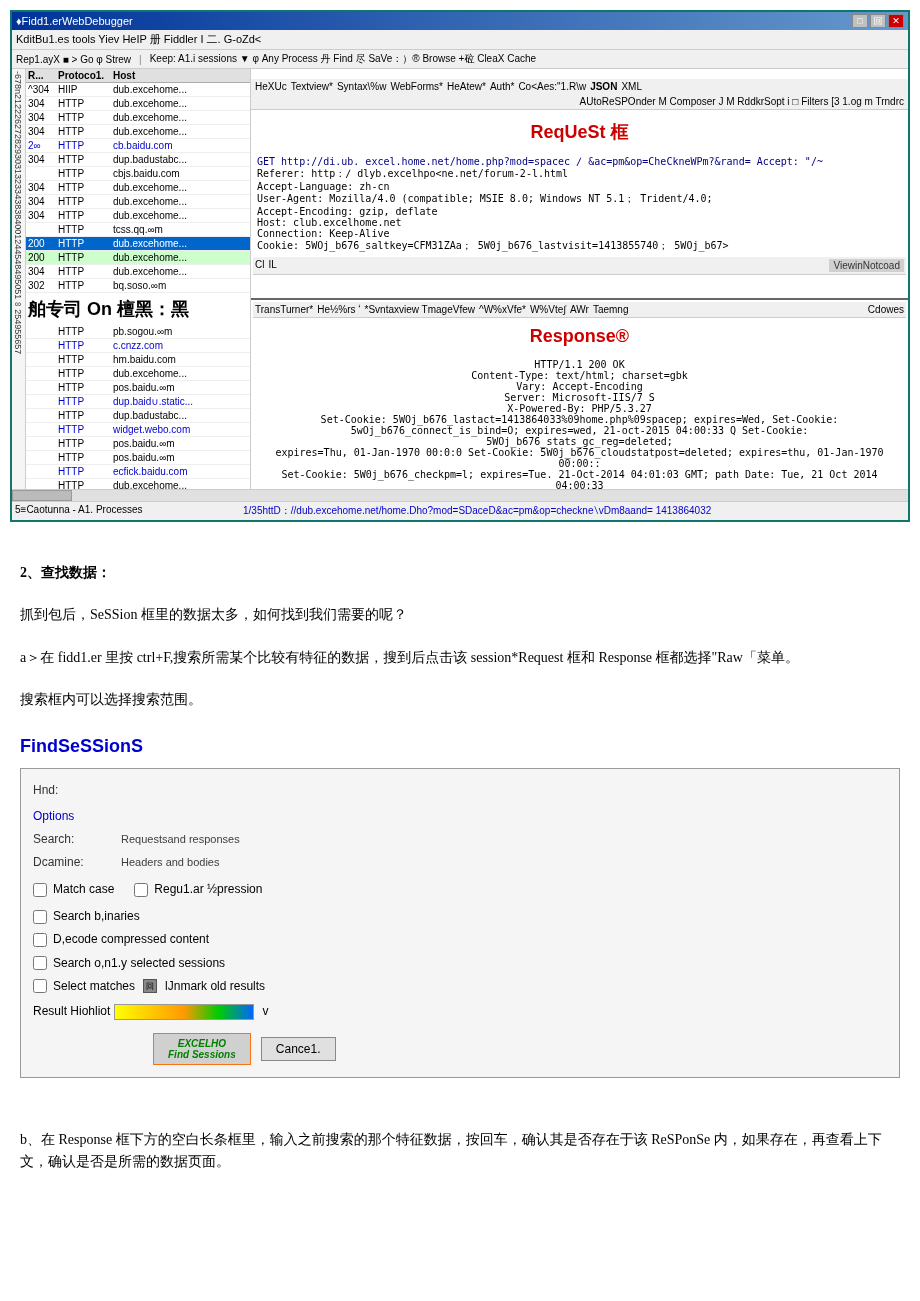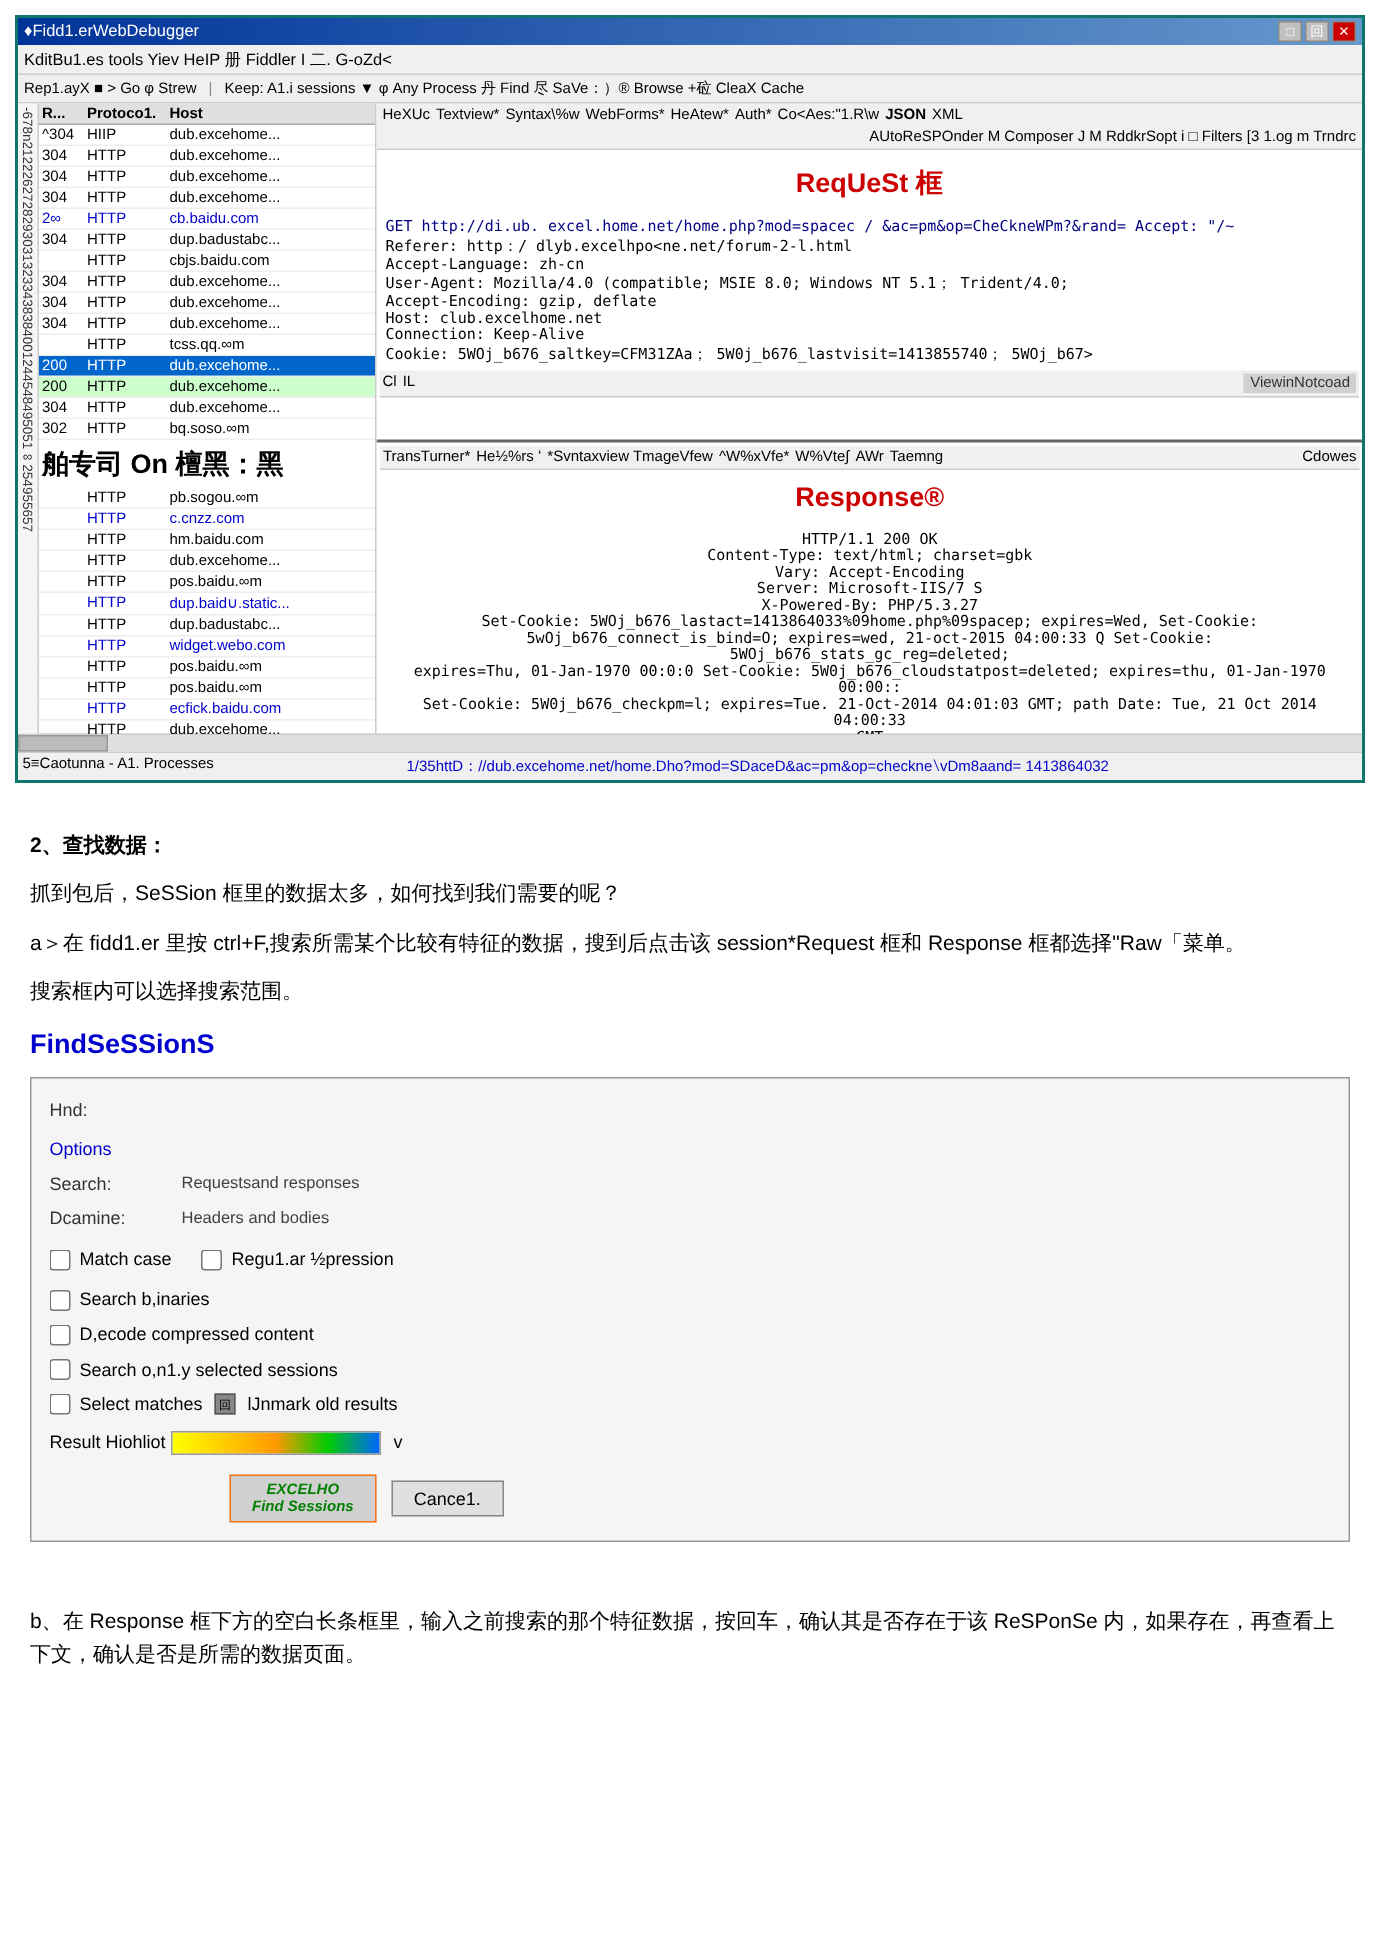--- a/index.html
+++ b/index.html
@@ -107,20 +107,21 @@
       overflow: hidden;
     }
     .inspector-tabs {
       background: #f0f0f0;
       padding: 2px 4px;
       font-size: 10px;
       border-bottom: 1px solid #ccc;
       display: flex;
       gap: 4px;
       flex-wrap: wrap;
+      margin-top: 10px;
     }
 
     .request-pane {
       height: 50%;
       border-bottom: 2px solid #666;
       overflow: auto;
       padding: 2px;
       font-size: 10px;
     }
     .response-pane {
@@ -169,36 +170,37 @@
 
     .fiddler-statusbar {
       background: #f0f0f0;
       border-top: 1px solid #ccc;
       padding: 2px 3px;
       font-size: 10px;
       display: flex;
       gap: 8px;
     }
     .statusbar-left { flex: 0 0 220px; }
-    .statusbar-right { flex: 1; color: #0000cc; overflow: hidden; white-space: nowrap; margin-left: 28px; }
+    .statusbar-right { flex: 1; color: #0000cc; overflow: hidden; white-space: nowrap; }
 
     .scrollbar-h {
       height: 12px;
       background: #e0e0e0;
       border-top: 1px solid #ccc;
     }
 
     
     .article-body {
       padding: 10px 20px;
       font-size: 14px;
       line-height: 1.6;
     }
     .article-body p {
-      margin: 10px 0;
+      margin: 20px 0;
+      font-family: Liberation Serif, serif;
     }
     .find-sessions-label {
       color: #0000cc;
       font-weight: bold;
       font-size: 18px;
       margin: 8px 0 4px 0;
     }
 
     
     .find-dialog {

